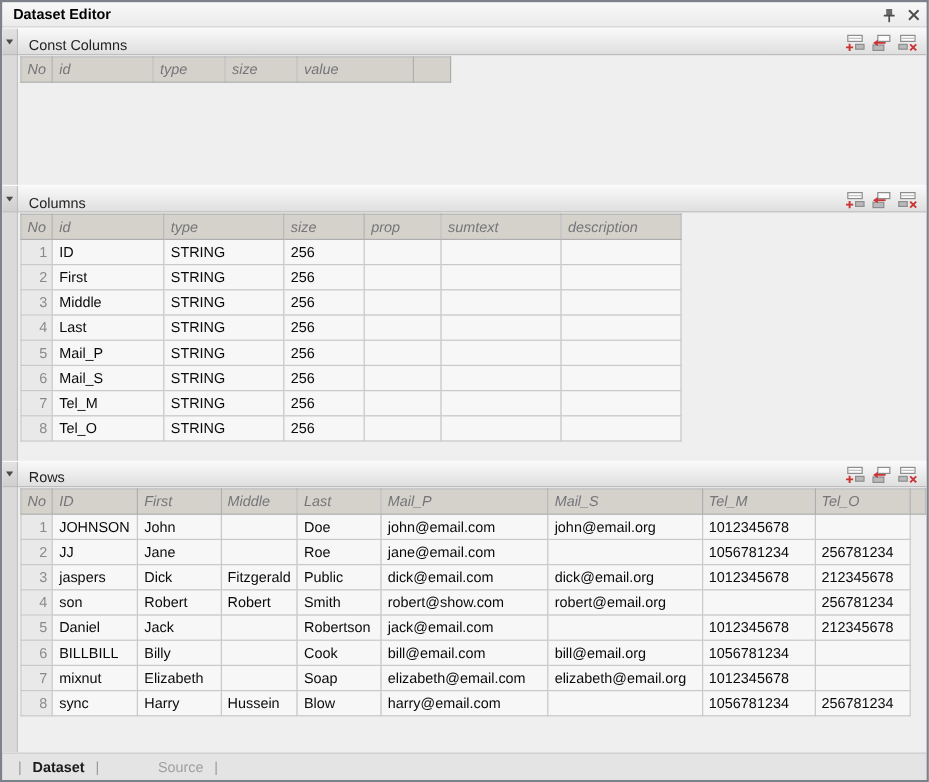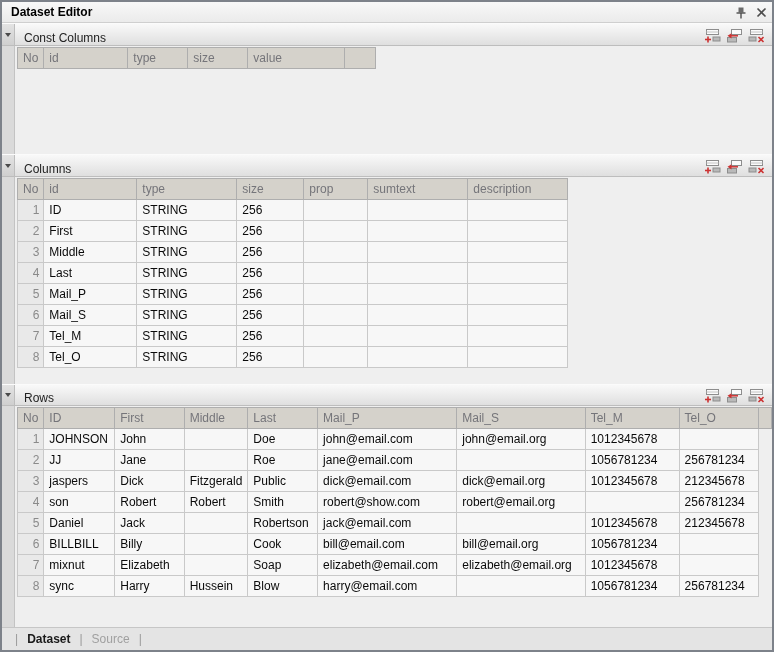--- a/index.html
+++ b/index.html
@@ -73,41 +73,41 @@
   
   table.grid {
     border-collapse:collapse; table-layout:fixed;
     margin-top:1px;
     background:transparent;
   }
   table.grid th {
     background:#d5d2cb; color:#75757a; font-weight:normal;
     text-align:left; font-size:12px;
     border:1px solid #aeaeae;
-    height:21px; padding:1px 5px; overflow:hidden; white-space:nowrap;
+    height:21px; padding:1px 5px; overflow:hidden; white-space:nowrap;font-style:italic;
   }
   table.grid td {
     background:#f7f7f7; color:#0a0a0a;
     border:1px solid #c9c9c9;
     height:21px; padding:1px 5px; overflow:hidden; white-space:nowrap;
   }
   table.grid td.no-cell {
     background:#e9e9e9; color:#8a8a8a; text-align:right; padding-right:4px;
   }
   
   .footer {
     height:23px; flex:0 0 23px;
     background:#e4e4e4;
     border-top:1px solid #c6c6c6;
     display:flex; align-items:center;
     padding-left:4px;
   }
   .footer .pipe { color:#9a9a9a; margin:0 9px; }
   .footer .tab-active { font-weight:bold; color:#1a1a1a; }
-  .footer .tab-inactive { color:#a0a0a0; }
+  .footer .tab-inactive { color:#a0a0a0;margin-left:40px; }
   svg { display:block; }
 </style>
 </head>
 <body>
 
 <div class="window">
 
   <div class="titlebar">
     <span class="title">Dataset Editor</span>
     <span class="spacer"></span>

